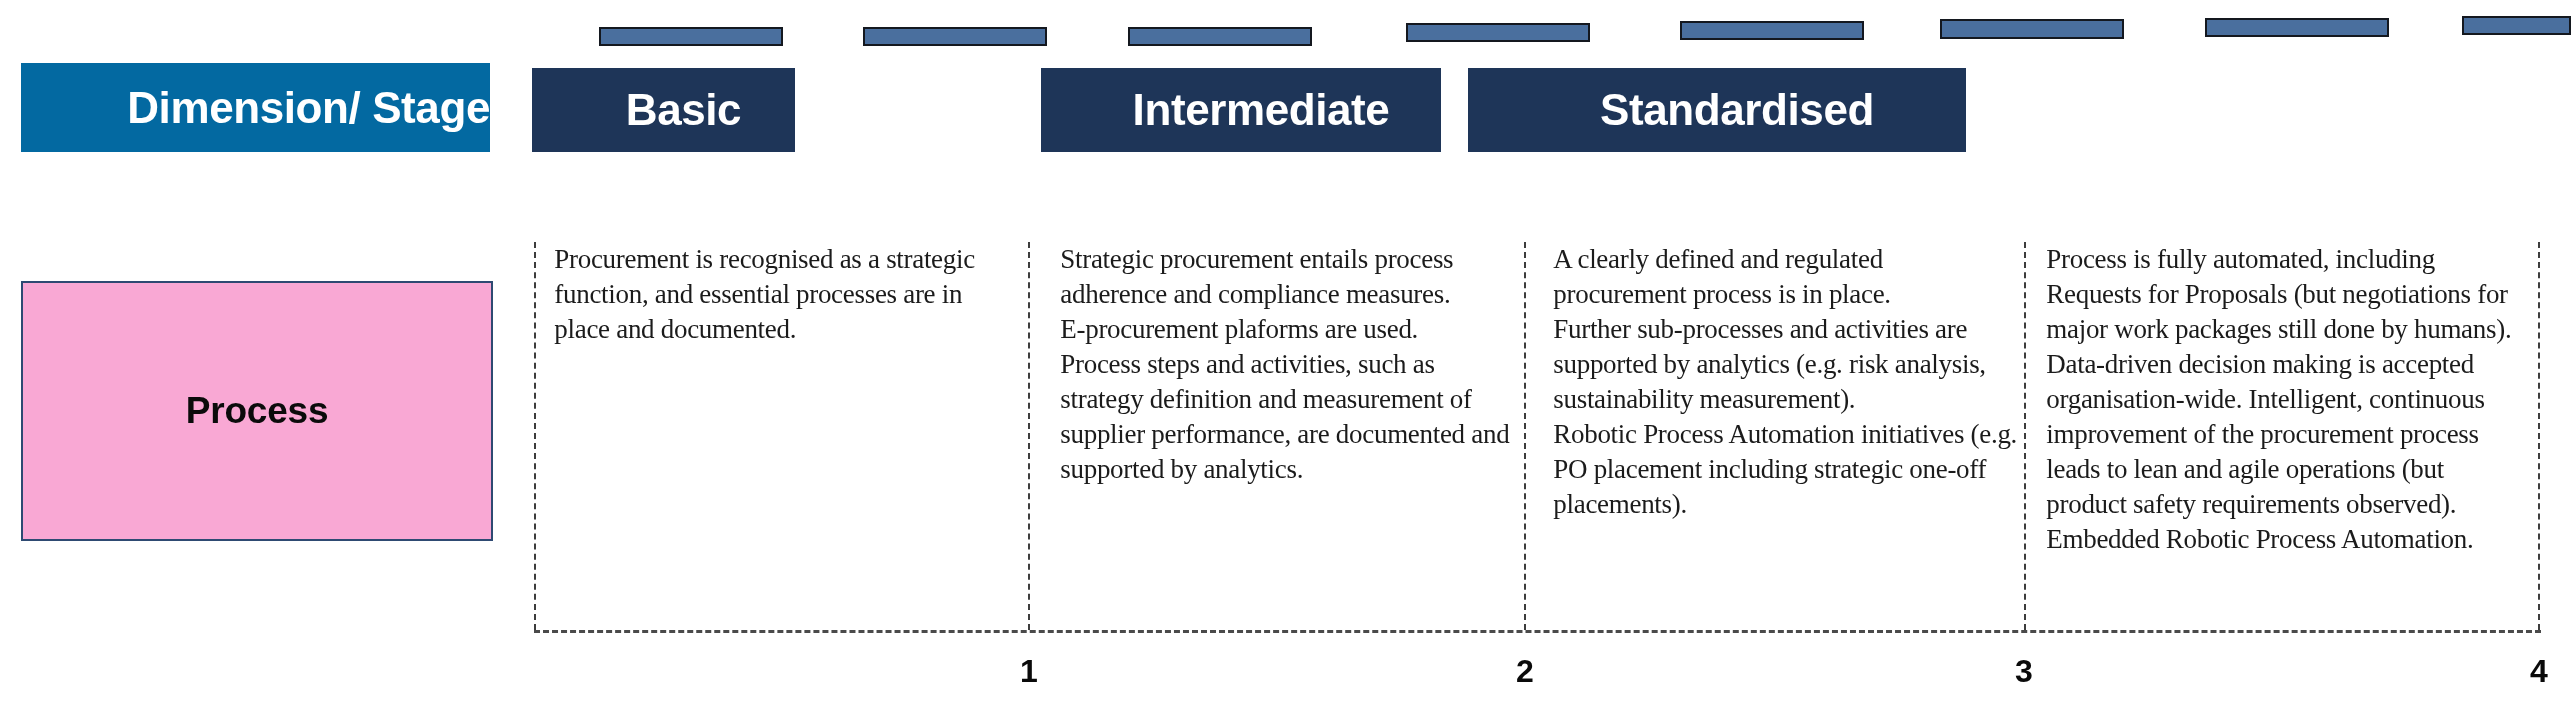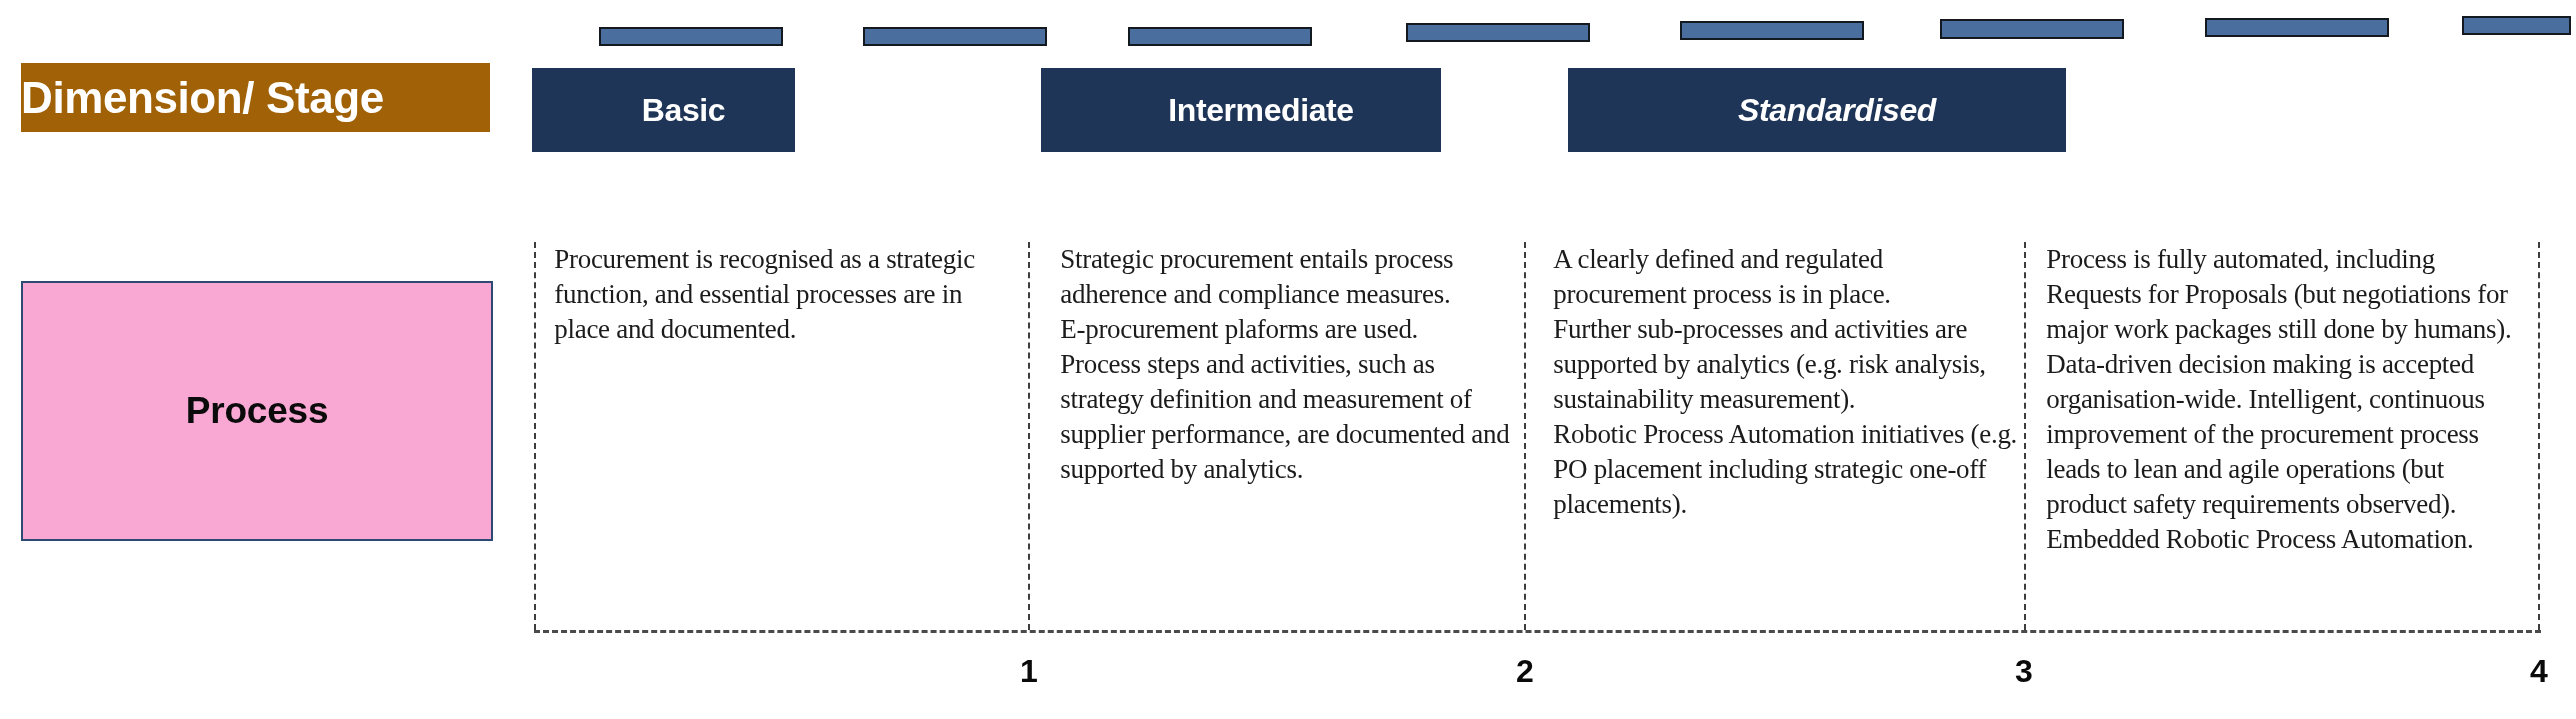--- a/index.html
+++ b/index.html
@@ -18,23 +18,23 @@
     height:19.4px;
     background:#4a6f9e;
     border:2.4px solid #14181f;
     box-sizing:border-box;
   }
 
   
   .dim-header{
     position:absolute;
     left:21px; top:63px;
-    width:469px; height:69px;
-    background:#a16207;
-    display:flex;align-items:center;justify-content:flex-start;
+    width:469px; height:89px;
+    background:#0369a1;
+    display:flex;align-items:center;justify-content:flex-end;
     box-sizing:border-box;
   }
   .dim-header-label{
     color:#ffffff;
     font-size:44px;
     font-weight:bold;
     letter-spacing:-0.4px;
     white-space:nowrap;
     font-family:"Liberation Sans", sans-serif;
   }
@@ -43,21 +43,21 @@
   .col-header{
     position:absolute;
     top:68px;
     height:84px;
     background:#1e3558;
     display:flex;align-items:center;justify-content:center;
     box-sizing:border-box;
   }
   .col-header-label{
     color:#ffffff;
-    font-size:32px;
+    font-size:44px;
     font-weight:bold;
     letter-spacing:-0.4px;
     white-space:nowrap;
     margin-left:40px;
   }
 
   
   .row-label{
     position:absolute;
     left:21px; top:281px;
@@ -133,21 +133,21 @@
   <div class="dim-header">
     <span class="dim-header-label">Dimension/ Stage</span>
   </div>
 
   <div class="col-header" style="left:532px; width:263px;">
     <span class="col-header-label">Basic</span>
   </div>
   <div class="col-header" style="left:1041px; width:400px;">
     <span class="col-header-label">Intermediate</span>
   </div>
-  <div class="col-header" style="left:1568px; width:498px;font-style:italic;">
+  <div class="col-header" style="left:1468px; width:498px;">
     <span class="col-header-label">Standardised</span>
   </div>
 
   <div class="row-label">
     <span class="row-label-text">Process</span>
   </div>
 
   <div class="cell" style="left:543px; width:477px;">
     <span class="cell-text">Procurement is recognised as a strategic function, and essential processes are in place and documented.</span>
   </div>

